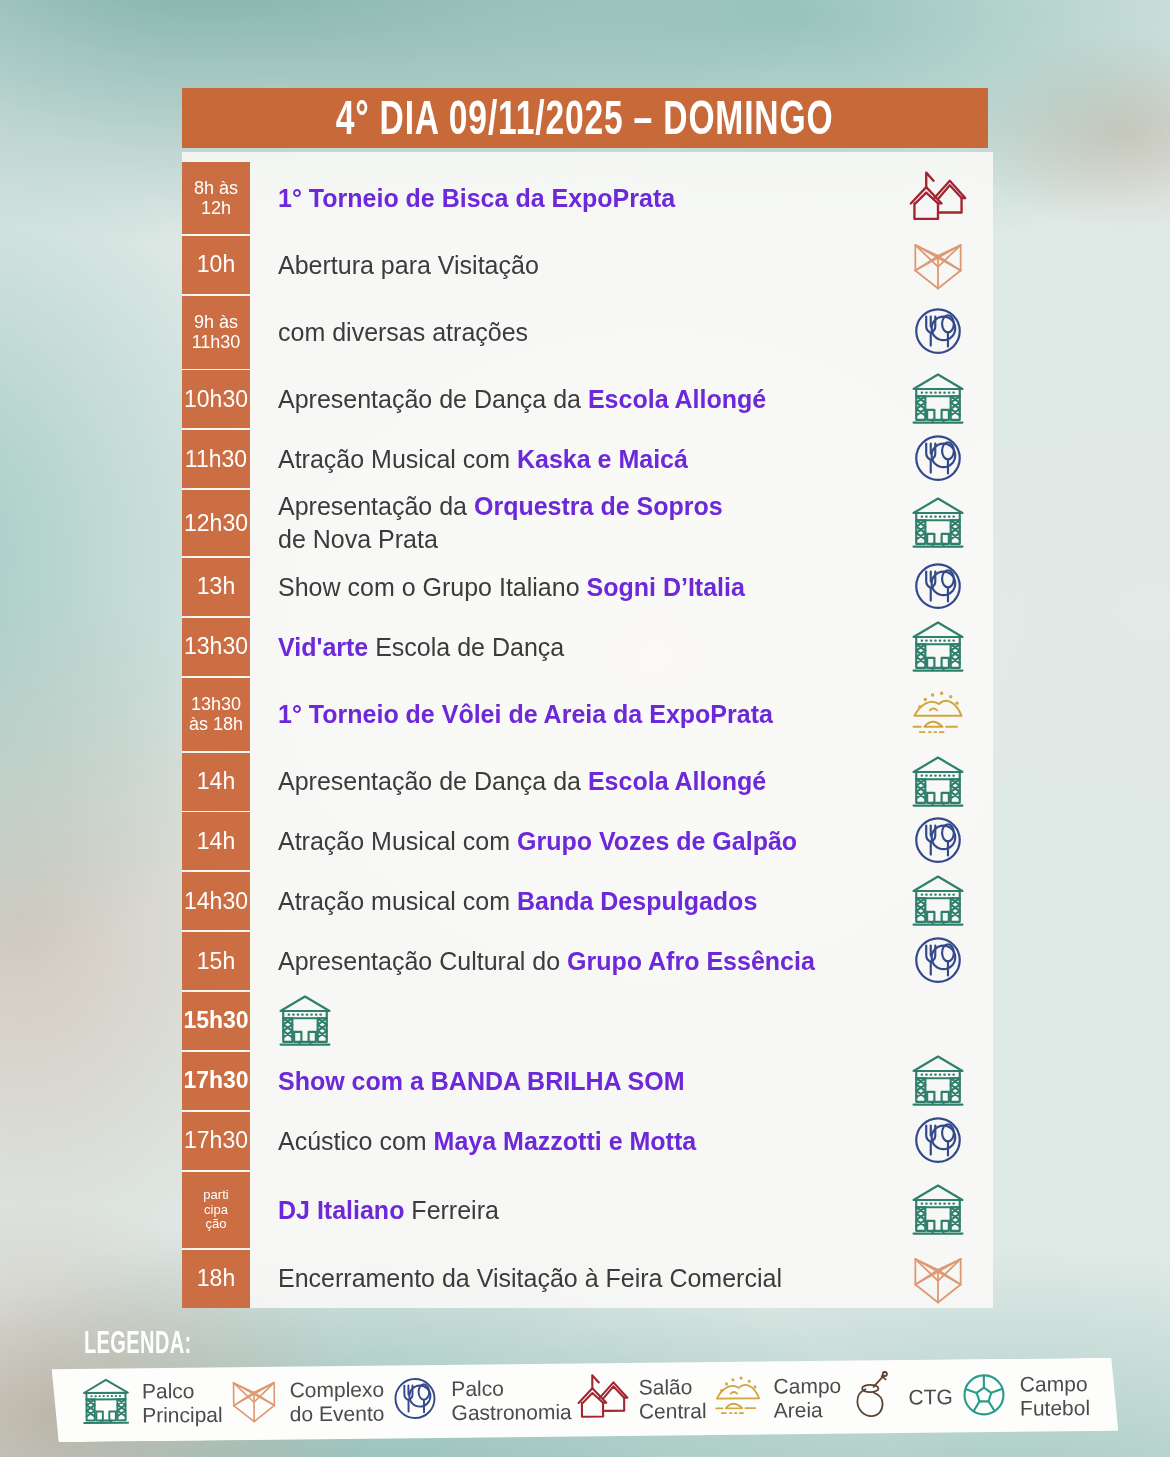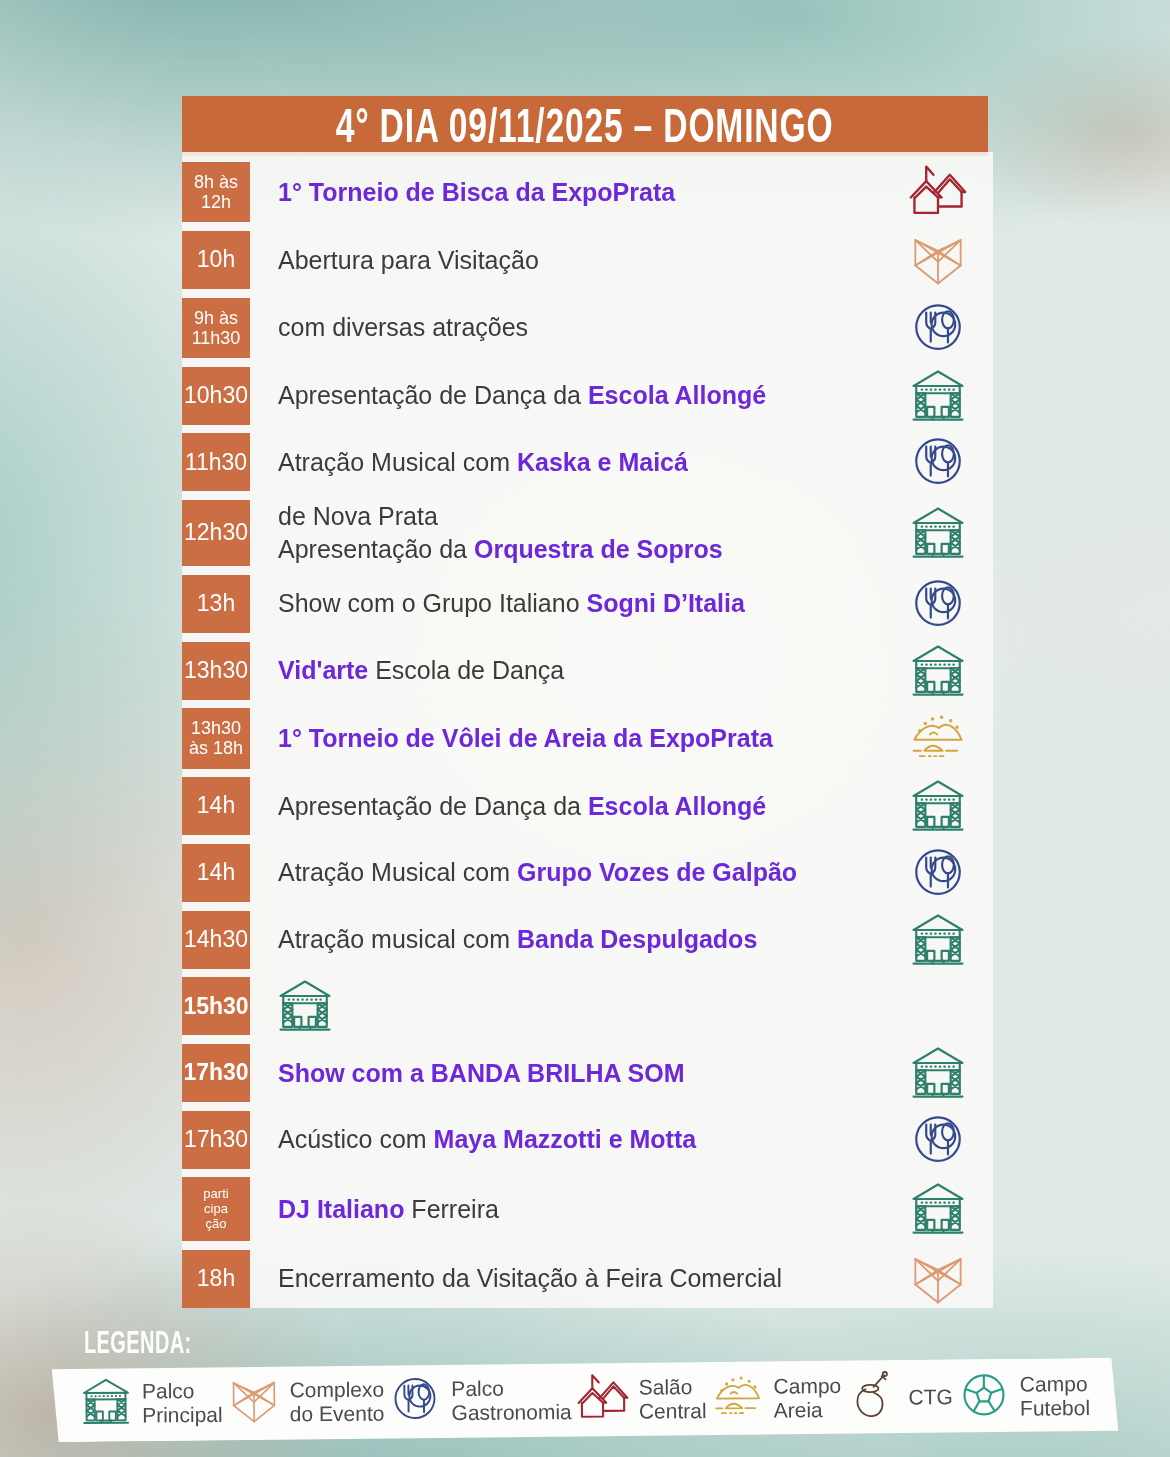--- a/index.html
+++ b/index.html
@@ -17,36 +17,36 @@
       radial-gradient(760px 440px at 32% 104%, rgba(126,179,171,.85), rgba(126,179,171,0) 70%),
       radial-gradient(860px 380px at 86% 104%, rgba(148,192,184,.8), rgba(148,192,184,0) 70%),
       radial-gradient(520px 320px at 99% 42%, rgba(228,234,230,.95), rgba(228,234,230,0) 70%),
       radial-gradient(620px 540px at 56% 45%, rgba(240,243,240,.95), rgba(240,243,240,0) 62%);
   }
   .panel{
     position:absolute;left:182px;top:152px;width:811px;height:1156px;
     background:rgba(251,250,248,.85);
   }
   .header-bar{
-    position:absolute;left:182px;top:96px;width:806px;height:60px;
+    position:absolute;left:182px;top:88px;width:806px;height:60px;
     background:#c8693a;display:flex;align-items:center;justify-content:center;
   }
   .header-title{
     color:#ffffff;font-weight:bold;font-size:41px;letter-spacing:1px;white-space:nowrap;
     transform:scale(.82,1.18);transform-origin:center;
   }
   .rows{
     position:absolute;left:182px;top:162px;width:811px;height:1146px;
     display:flex;flex-direction:column;justify-content:space-between;
   }
   .row{display:flex;align-items:stretch;min-height:50px;}
   .time-chip{
     width:68px;flex:0 0 68px;background:#cc6e43;color:#fff;
     display:flex;flex-direction:column;align-items:center;justify-content:center;
-    text-align:center;line-height:1.12;padding:10px 2px;box-sizing:border-box;
+    text-align:center;line-height:1.12;padding:16px 2px;box-sizing:border-box;
   }
   .chip-lg{font-size:23px;}
   .chip-md{font-size:18px;}
   .chip-sm{font-size:13px;}
   .chip-bold{font-weight:bold;}
   .row-text{
     flex:1;display:flex;flex-direction:column;justify-content:center;
     padding-left:28px;color:#3b3b3b;font-size:25px;line-height:1.32;
   }
   .row-text b{color:#6d28d9;}
@@ -169,22 +169,22 @@
           <ellipse cx="43" cy="23" rx="6.5" ry="9.5"></ellipse>
           <path d="M43 32.5 V48"></path>
         </svg>
       </div>
     </div>
     <div class="row">
       <div class="time-chip chip-lg">
         <span>12h30</span>
       </div>
       <div class="row-text">
+        <div><span>Apresentação da </span><b>Orquestra de Sopros</b></div>
         <div><span>de Nova Prata</span></div>
-        <div><span>Apresentação da </span><b>Orquestra de Sopros</b></div>
       </div>
       <div class="row-icon" style="color: rgb(46, 127, 107);">
         <svg viewBox="0 0 64 64" fill="none" stroke="currentColor" stroke-width="2.4" stroke-linecap="round" stroke-linejoin="round">
           <path d="M5 21 L32 5 L59 21 Z"></path>
           <rect x="8" y="21" width="48" height="8"></rect>
           <path d="M14 25h.5 M19 25h.5 M24 25h.5 M29 25h.5 M34 25h.5 M39 25h.5 M44 25h.5 M49 25h.5"></path>
           <rect x="8" y="29" width="10" height="26"></rect>
           <path d="M8 36l10-7 M8 43l10-7 M8 50l10-7 M8 29l10 7 M8 36l10 7 M8 43l10 7"></path>
           <rect x="46" y="29" width="10" height="26"></rect>
           <path d="M46 36l10-7 M46 43l10-7 M46 50l10-7 M46 29l10 7 M46 36l10 7 M46 43l10 7"></path>
@@ -311,20 +311,37 @@
           <path d="M8 36l10-7 M8 43l10-7 M8 50l10-7 M8 29l10 7 M8 36l10 7 M8 43l10 7"></path>
           <rect x="46" y="29" width="10" height="26"></rect>
           <path d="M46 36l10-7 M46 43l10-7 M46 50l10-7 M46 29l10 7 M46 36l10 7 M46 43l10 7"></path>
           <rect x="20" y="44" width="8" height="11"></rect>
           <rect x="36" y="44" width="8" height="11"></rect>
           <path d="M5 58h54 M26 58v-3h12v3"></path>
         </svg>
       </div>
     </div>
     <div class="row">
+      <div class="time-chip chip-lg">
+        <span>15h</span>
+      </div>
+      <div class="row-text">
+        <div><span>Apresentação Cultural do </span><b>Grupo Afro Essência</b></div>
+      </div>
+      <div class="row-icon" style="color: rgb(52, 73, 140);">
+        <svg viewBox="0 0 64 64" fill="none" stroke="currentColor" stroke-width="2.4" stroke-linecap="round" stroke-linejoin="round">
+          <circle cx="32" cy="31" r="24"></circle>
+          <circle cx="38" cy="28" r="13"></circle>
+          <path d="M19 15v11 M24 15v11 M29 15v11 M19 26c0 4 3 6 5 7 v14 M29 26c0 4 -3 6 -5 7"></path>
+          <ellipse cx="43" cy="23" rx="6.5" ry="9.5"></ellipse>
+          <path d="M43 32.5 V48"></path>
+        </svg>
+      </div>
+    </div>
+    <div class="row">
       <div class="time-chip chip-lg chip-bold">
         <span>15h30</span>
       </div>
       <div class="row-icon" style="color: rgb(46, 127, 107);">
         <svg viewBox="0 0 64 64" fill="none" stroke="currentColor" stroke-width="2.4" stroke-linecap="round" stroke-linejoin="round">
           <path d="M5 21 L32 5 L59 21 Z"></path>
           <rect x="8" y="21" width="48" height="8"></rect>
           <path d="M14 25h.5 M19 25h.5 M24 25h.5 M29 25h.5 M34 25h.5 M39 25h.5 M44 25h.5 M49 25h.5"></path>
           <rect x="8" y="29" width="10" height="26"></rect>
           <path d="M8 36l10-7 M8 43l10-7 M8 50l10-7 M8 29l10 7 M8 36l10 7 M8 43l10 7"></path>

